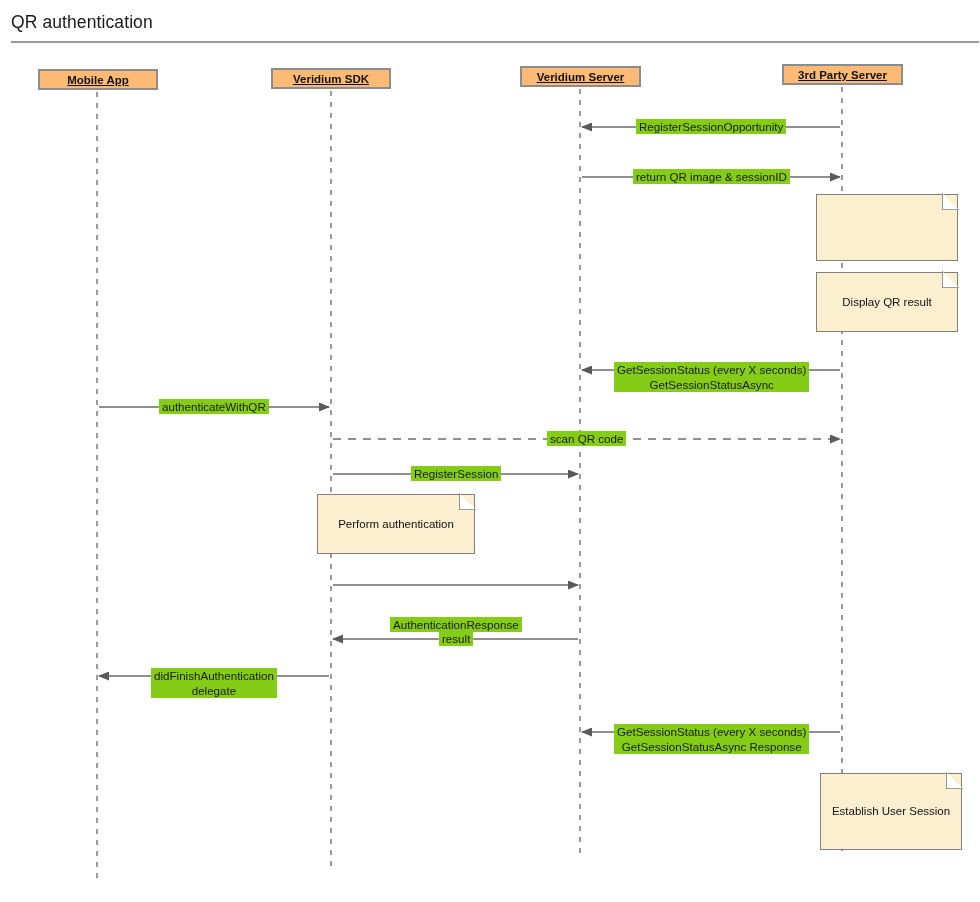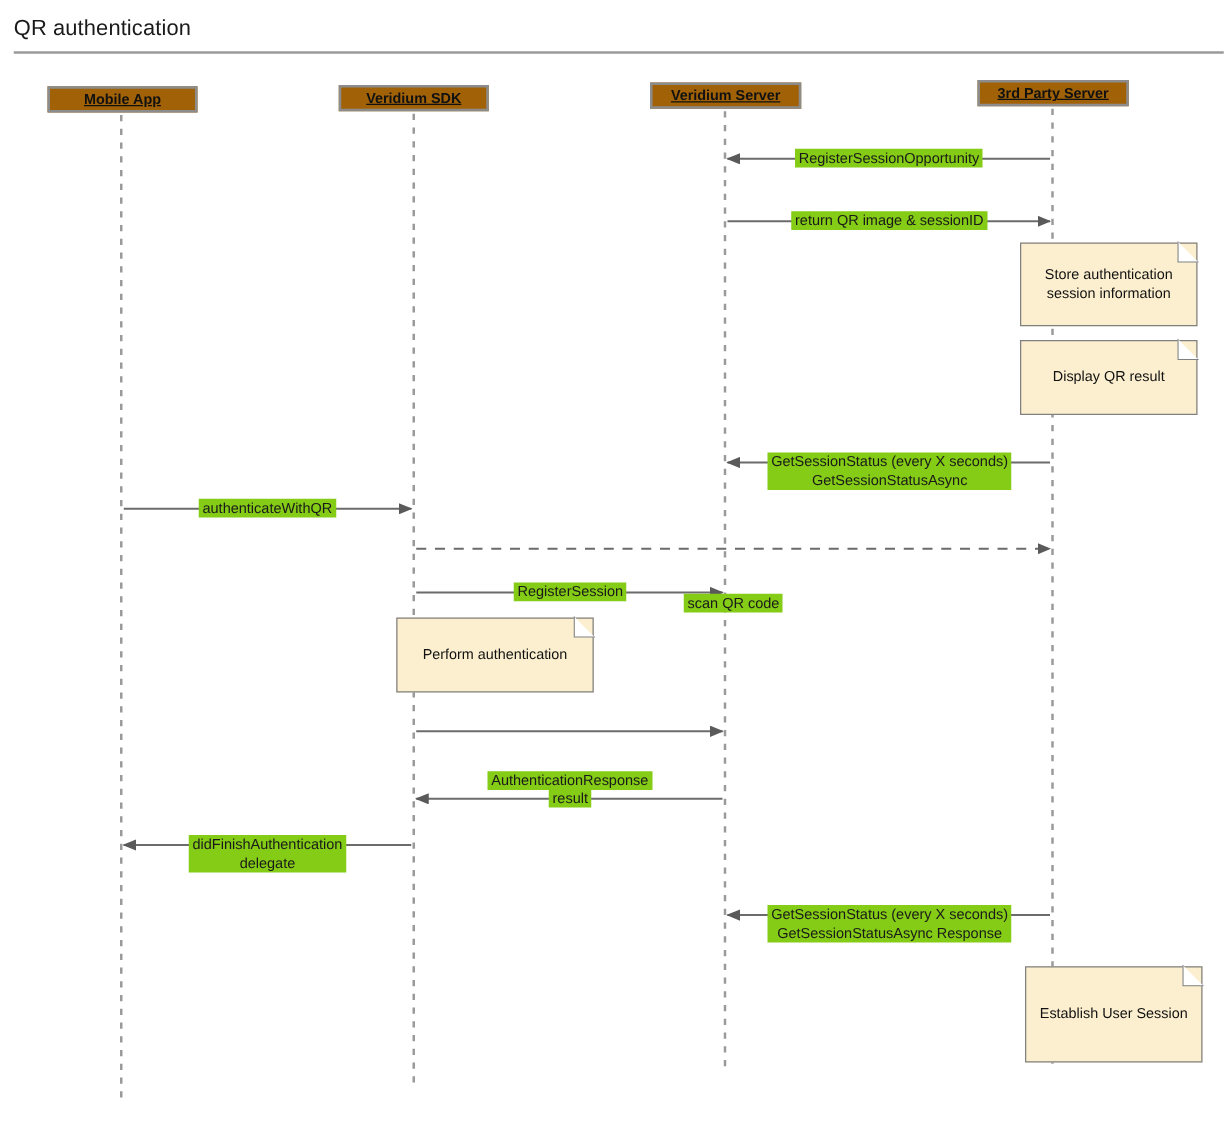--- a/index.html
+++ b/index.html
@@ -40,21 +40,21 @@
   svg#canvas {
     position: absolute;
     left: 0;
     top: 0;
     width: 980px;
     height: 902px;
   }
   .lifeline-head {
     position: absolute;
     box-sizing: border-box;
-    background: #a16207;
+    background: #fdba74;
     border: 2px solid #8c8c8c;
     text-align: center;
     font-size: 11.5px;
     font-weight: bold;
     color: #111;
     text-decoration: underline;
     line-height: 18px;
     white-space: nowrap;
     padding: 0 8px;
   }
@@ -128,22 +128,20 @@
   </svg>
 
   <div id="heads-layer">
       <div class="lifeline-head" style="left: 38px; top: 69px; width: 120px; height: 21px;"><span>Mobile App</span></div>
       <div class="lifeline-head" style="left: 271px; top: 68px; width: 120px; height: 21px;"><span>Veridium SDK</span></div>
       <div class="lifeline-head" style="left: 520px; top: 66px; width: 121px; height: 21px;"><span>Veridium Server</span></div>
       <div class="lifeline-head" style="left: 782px; top: 64px; width: 121px; height: 21px;"><span>3rd Party Server</span></div>
     </div>
   <div id="notes-layer">
       <div class="note" style="left: 816px; top: 194px; width: 142px; height: 67px;">
-        <span class="note-text" style="white-space: pre;">Store authentication
-session information</span>
         <svg class="fold-diag" width="16" height="16" viewBox="0 0 16 16">
           <path d="M0,0 L16,16 L0,16 z" fill="#ffffff" stroke="none"></path>
           <path d="M0,0 L0,16 L16,16" fill="none" stroke="#808080" stroke-width="1.6"></path>
         </svg>
       </div>
       <div class="note" style="left: 816px; top: 272px; width: 142px; height: 60px;">
         <span class="note-text" style="white-space: pre;">Display QR result</span>
         <svg class="fold-diag" width="16" height="16" viewBox="0 0 16 16">
           <path d="M0,0 L16,16 L0,16 z" fill="#ffffff" stroke="none"></path>
           <path d="M0,0 L0,16 L16,16" fill="none" stroke="#808080" stroke-width="1.6"></path>
@@ -163,21 +161,21 @@
           <path d="M0,0 L0,16 L16,16" fill="none" stroke="#808080" stroke-width="1.6"></path>
         </svg>
       </div>
     </div>
   <div id="labels-layer">
       <div class="msg-label" style="left: 636px; top: 119px;">RegisterSessionOpportunity</div>
       <div class="msg-label" style="left: 633px; top: 169px;">return QR image &amp; sessionID</div>
       <div class="msg-label" style="left: 614px; top: 362px;">GetSessionStatus (every X seconds)
 GetSessionStatusAsync</div>
       <div class="msg-label" style="left: 159px; top: 399px;">authenticateWithQR</div>
-      <div class="msg-label" style="left: 547px; top: 431px; margin-top: 44px;">scan QR code</div>
+      <div class="msg-label" style="left: 547px; top: 431px;">scan QR code</div>
       <div class="msg-label" style="left: 411px; top: 466px;">RegisterSession</div>
       <div class="msg-label" style="left: 390px; top: 577px; margin-top: 40px;">AuthenticationResponse</div>
       <div class="msg-label" style="left: 439px; top: 631px;">result</div>
       <div class="msg-label" style="left: 151px; top: 668px;">didFinishAuthentication
 delegate</div>
       <div class="msg-label" style="left: 614px; top: 724px;">GetSessionStatus (every X seconds)
 GetSessionStatusAsync Response</div>
     </div>
 
 </div>

